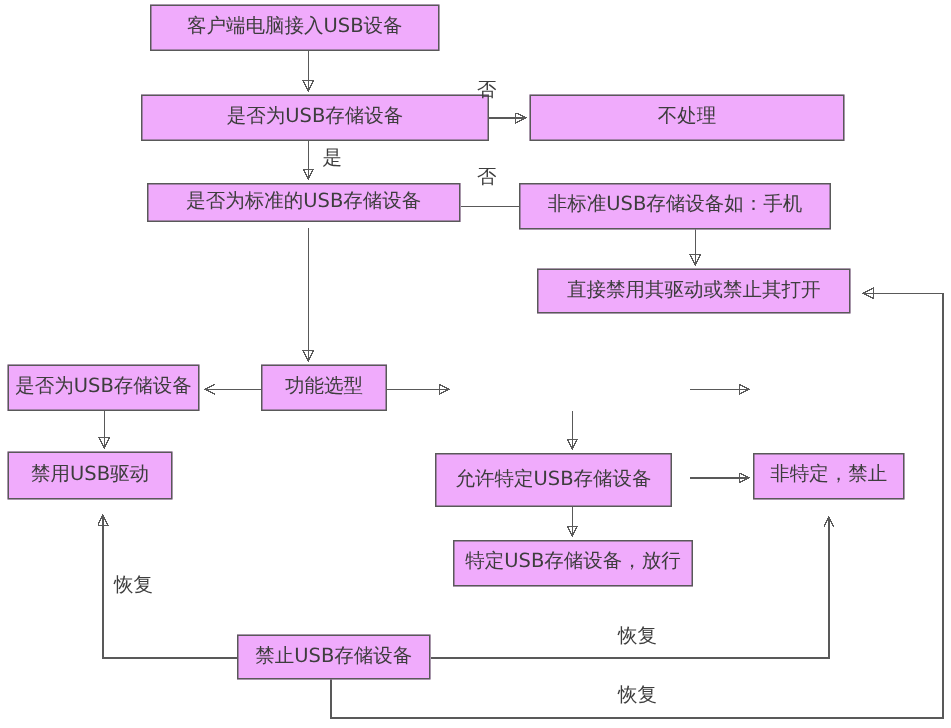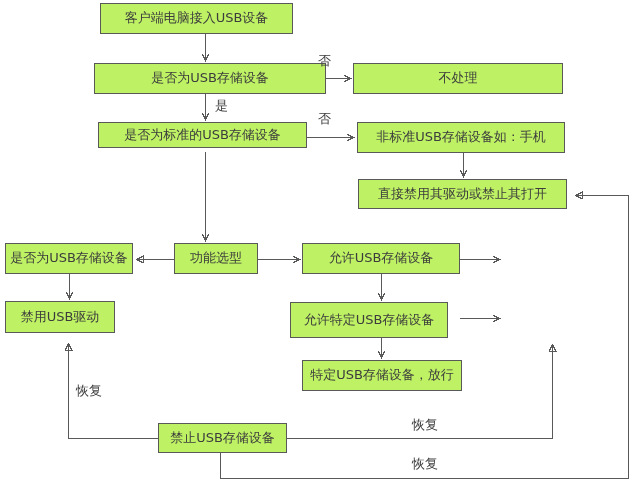--- a/index.html
+++ b/index.html
@@ -12,21 +12,21 @@
     position:relative;
     width:634px;height:485px;
     background:var(--bg);
     font-family:"DejaVu Sans","Liberation Sans",sans-serif;
     overflow:hidden;
   }
   .edges{position:absolute;left:0;top:0;width:634px;height:485px;pointer-events:none;}
   .edges path{stroke:var(--line);stroke-width:1;fill:none;shape-rendering:crispEdges;}
   .node{
     position:absolute;box-sizing:border-box;
-    background:#bef264;border:1px solid var(--line);
+    background:#f0abfc;border:1px solid var(--line);
     display:flex;align-items:center;justify-content:center;
     text-align:center;color:var(--text);font-size:13px;line-height:1.1;
     white-space:nowrap;
   }
   .edge-label{
     position:absolute;color:var(--text);font-size:13px;line-height:15px;
     background:transparent;white-space:nowrap;
   }
 </style>
 </head>
@@ -55,27 +55,27 @@
     <path d="M381.5,333 V357" marker-end="url(#arrow)"></path>
     <path d="M158,438.5 H68.5 V344" marker-end="url(#arrow)"></path>
     <path d="M287,438.5 H552.5 V345" marker-end="url(#arrow)"></path>
     <path d="M220.5,452 V478.5 H628.5 V195.5 H576" marker-end="url(#arrow)"></path>
   </svg>
 
   <div class="node" style="left:100px;top:3px;width:193px;height:31px">客户端电脑接入USB设备</div>
   <div class="node" style="left:94px;top:63px;width:232px;height:31px">是否为USB存储设备</div>
   <div class="node" style="left:353px;top:63px;width:210px;height:31px">不处理</div>
   <div class="node" style="left:98px;top:122px;width:209px;height:26px">是否为标准的USB存储设备</div>
-  <div class="node" style="left:357px;top:122px;width:208px;height:31px">非标准USB存储设备如：手机</div>
+  <div class="node" style="left:346px;top:122px;width:208px;height:31px">非标准USB存储设备如：手机</div>
   <div class="node" style="left:358px;top:179px;width:209px;height:30px">直接禁用其驱动或禁止其打开</div>
   <div class="node" style="left:5px;top:243px;width:128px;height:31px">是否为USB存储设备</div>
   <div class="node" style="left:174px;top:243px;width:84px;height:31px">功能选型</div>
-  <div class="node" style="left:302px;top:243px;width:158px;height:31px">允许USB存储设备</div>
   <div class="node" style="left:5px;top:301px;width:110px;height:32px">禁用USB驱动</div>
   <div class="node" style="left:290px;top:302px;width:158px;height:36px">允许特定USB存储设备</div>
+  <div class="node" style="left:502px;top:302px;width:101px;height:31px">非特定，禁止</div>
   <div class="node" style="left:302px;top:360px;width:160px;height:31px">特定USB存储设备，放行</div>
   <div class="node" style="left:158px;top:423px;width:129px;height:30px">禁止USB存储设备</div>
 
   <span class="edge-label" style="left:318px;top:53px">否</span>
   <span class="edge-label" style="left:215px;top:98px">是</span>
   <span class="edge-label" style="left:318px;top:111px">否</span>
   <span class="edge-label" style="left:76px;top:383px">恢复</span>
   <span class="edge-label" style="left:412px;top:417px">恢复</span>
   <span class="edge-label" style="left:412px;top:456px">恢复</span>
 

